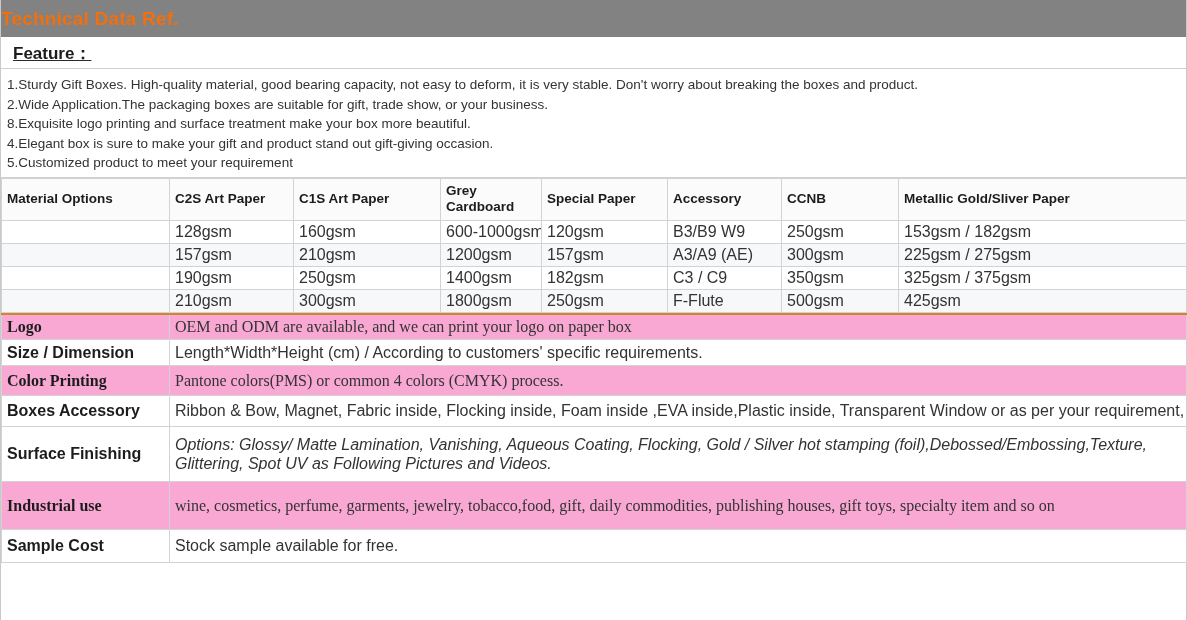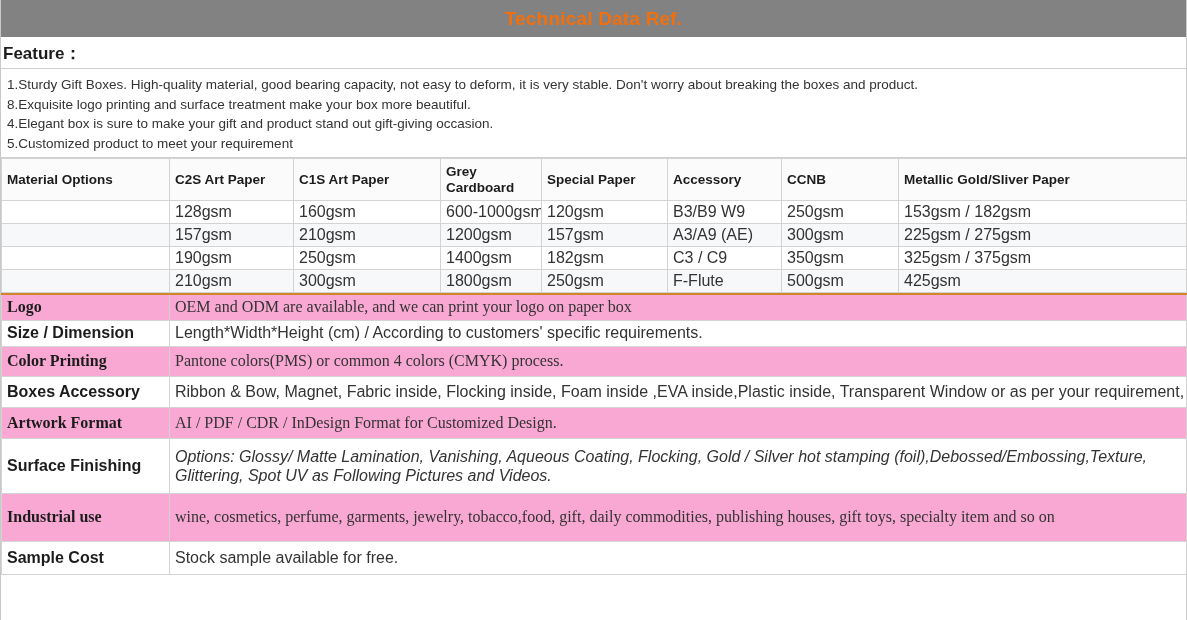--- a/index.html
+++ b/index.html
@@ -23,39 +23,40 @@
     border-left: 1px solid #c9c9c9;
     border-right: 1px solid #c9c9c9;
   }
 
   
   .banner {
     height: 38px;
     background: #828282;
     display: flex;
     align-items: center;
-    justify-content: center;
+    justify-content: flex-start;
     box-sizing: border-box;
     border-bottom: 1px solid #ffffff;
   }
   .banner-title {
     color: #f26f0d;
     font-size: 19px;
     font-weight: bold;
     letter-spacing: 0.2px;
   }
 
   
   .feature-head {
     height: 31px;
     display: flex;
     align-items: center;
-    padding-left: 2px;
+    padding-left: 12px;
     box-sizing: border-box;
     border-bottom: 1px solid #cfcfcf;
+    text-decoration: underline;
   }
   .feature-head-label {
     font-size: 17px;
     font-weight: bold;
     color: #1c1c1c;
   }
   .feature-body {
     padding: 6px 4px 4px 6px;
     box-sizing: border-box;
     border-bottom: 1px solid #cfcfcf;
@@ -142,20 +143,21 @@
   <div class="banner">
     <span class="banner-title">Technical Data Ref.</span>
   </div>
 
   <div class="feature-head">
     <span class="feature-head-label">Feature：</span>
   </div>
 
   <div class="feature-body">
     <div class="feature-line">1.Sturdy Gift Boxes. High-quality material, good bearing capacity, not easy to deform, it is very stable. Don't worry about breaking the boxes and product.</div>
+    <div class="feature-line">2.Wide Application.The packaging boxes are suitable for gift, trade show, or your business.</div>
     <div class="feature-line">8.Exquisite logo printing and surface treatment make your box more beautiful.</div>
     <div class="feature-line">4.Elegant box is sure to make your gift and product stand out gift-giving occasion.</div>
     <div class="feature-line">5.Customized product to meet your requirement</div>
   </div>
 
   <table class="mat-table">
     <colgroup>
       <col style="width:168px">
       <col style="width:124px">
       <col style="width:147px">
@@ -236,24 +238,20 @@
         <td class="val">Length*Width*Height (cm) / According to customers' specific requirements.</td>
       </tr>
       <tr class="alt">
         <td class="key" style="height:30px">Color Printing</td>
         <td class="val">Pantone colors(PMS) or common 4 colors (CMYK) process.</td>
       </tr>
       <tr>
         <td class="key" style="height:31px">Boxes Accessory</td>
         <td class="val">Ribbon &amp; Bow, Magnet, Fabric inside, Flocking inside, Foam inside ,EVA inside,Plastic inside, Transparent Window or as per your requirement,</td>
       </tr>
-      <tr class="alt">
-        <td class="key" style="height:31px">Artwork Format</td>
-        <td class="val">AI / PDF / CDR / InDesign Format for Customized Design.</td>
-      </tr>
       <tr>
         <td class="key" style="height:55px">Surface Finishing</td>
         <td class="val wrap">Options: Glossy/ Matte Lamination, Vanishing, Aqueous Coating, Flocking, Gold / Silver hot stamping (foil),Debossed/Embossing,Texture, Glittering, Spot UV as Following Pictures and Videos.</td>
       </tr>
       <tr class="alt">
         <td class="key" style="height:48px">Industrial use</td>
         <td class="val">wine, cosmetics, perfume, garments, jewelry, tobacco,food, gift, daily commodities, publishing houses, gift toys, specialty item and so on</td>
       </tr>
       <tr>
         <td class="key" style="height:33px">Sample Cost</td>

